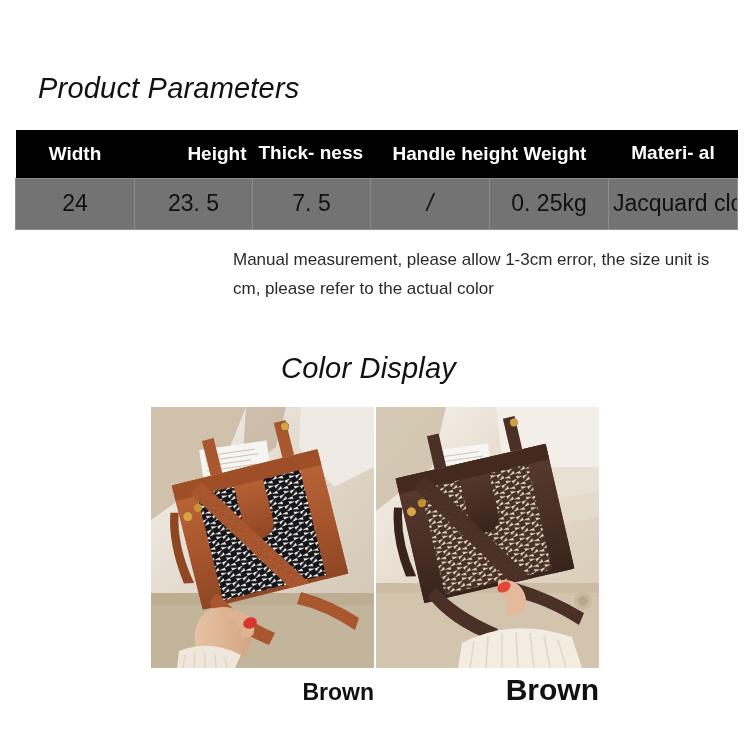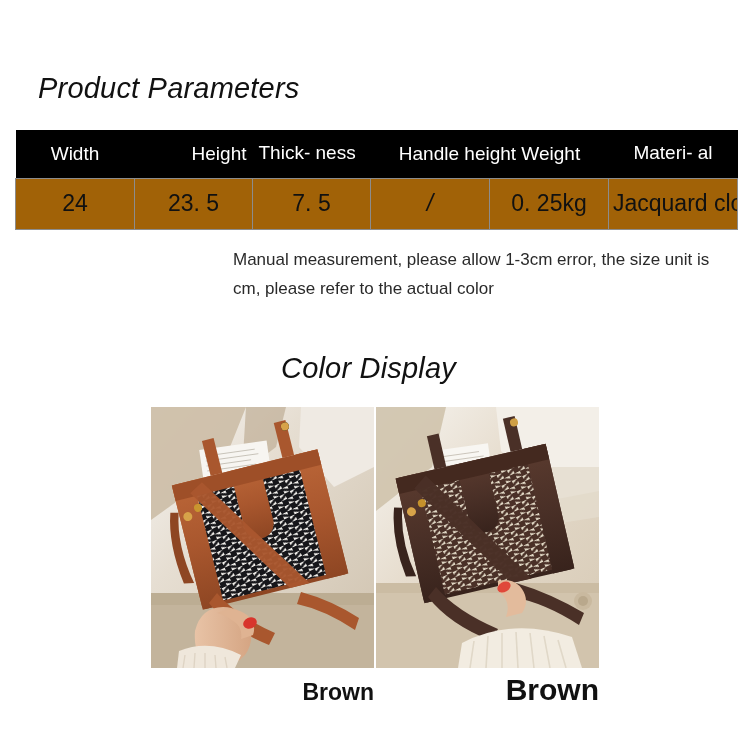--- a/index.html
+++ b/index.html
@@ -38,35 +38,35 @@
     top: 130px;
     width: 722px;
     border-collapse: collapse;
     table-layout: fixed;
   }
   .param-table thead tr {
     background: #000000;
   }
   .param-table thead th {
     color: #ffffff;
-    font-weight: 400;
+    font-weight: 700;
     font-size: 19px;
     height: 48px;
     padding: 0 6px;
     vertical-align: middle;
     border: none;
     box-sizing: border-box;
   }
   th.h-width    { width: 119px; font-size: 23px; text-align: center; }
   th.h-height   { width: 118px; font-size: 20px; text-align: right; }
   th.h-thick    { width: 118px; font-size: 19px; text-align: left; padding-left: 22px; line-height: 0.98; }
   th.h-handle   { width: 238px; font-size: 20px; text-align: center; }
   th.h-material { width: 129px; font-size: 19px; text-align: center; padding-left: 14px; line-height: 0.98; }
 
-  .param-table tbody tr { background: #a16207; }
+  .param-table tbody tr { background: #737373; }
   .param-table tbody td {
     height: 51px;
     border: 1px solid #8c8c8c;
     font-size: 23px;
     text-align: center;
     vertical-align: middle;
     color: #111111;
     box-sizing: border-box;
     padding: 0 4px;
   }

